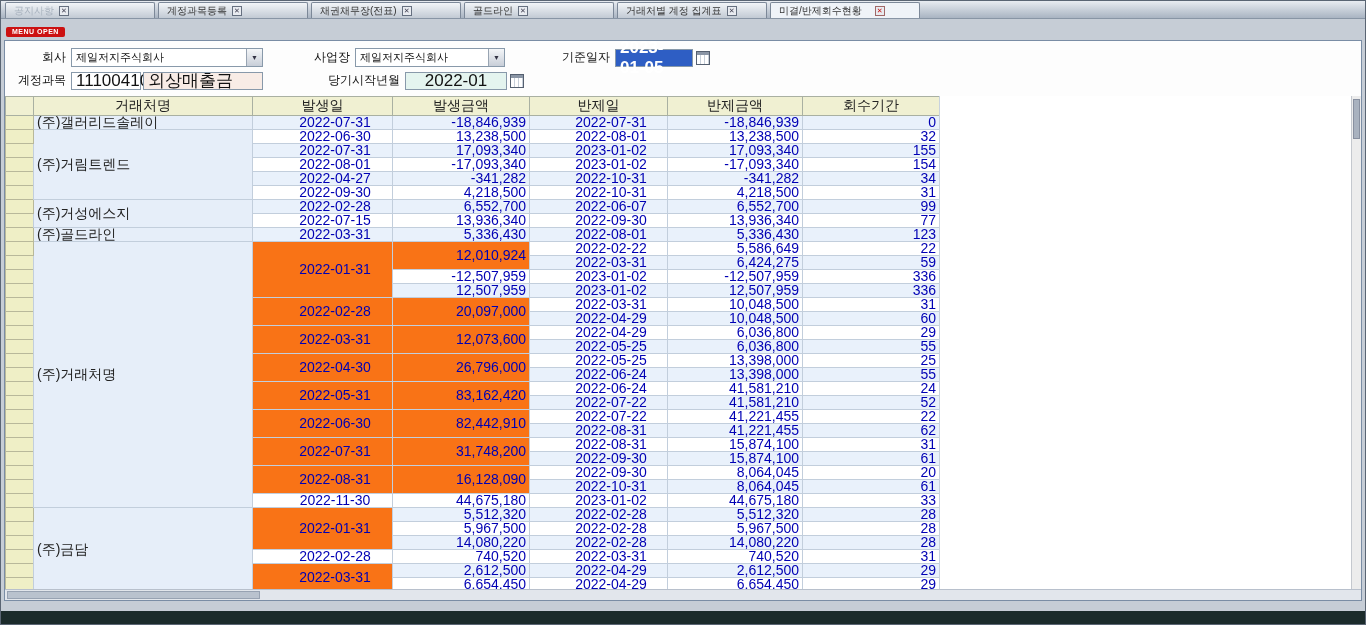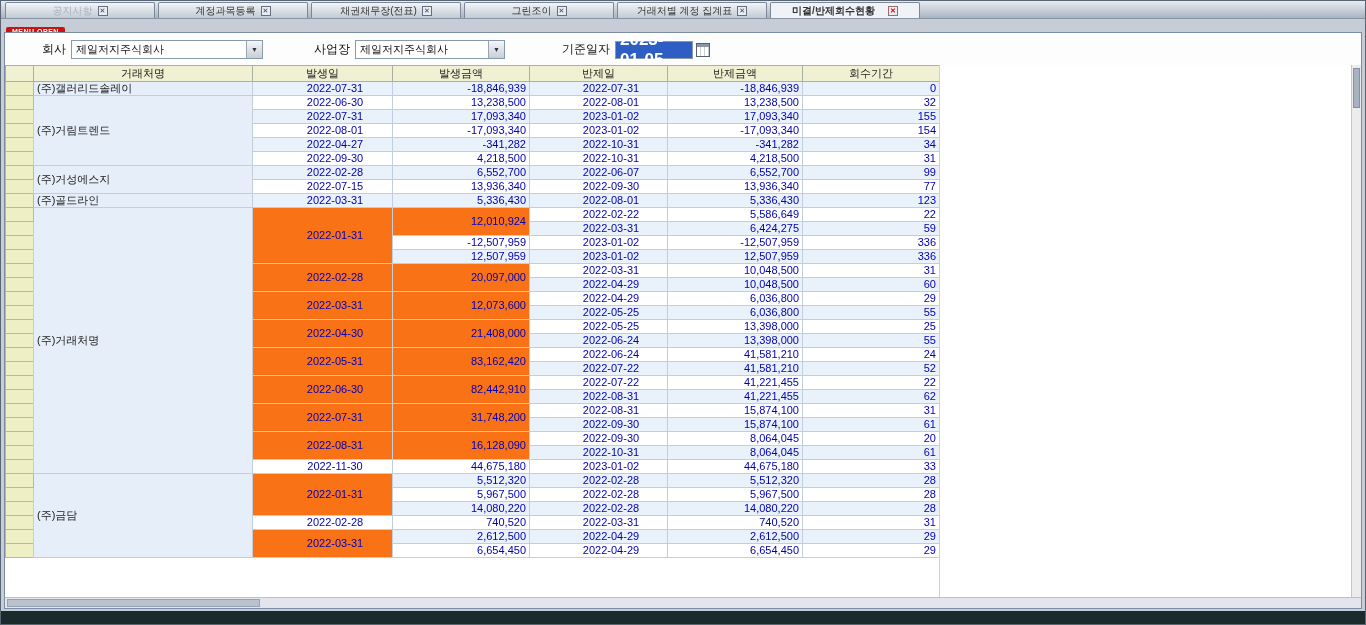--- a/index.html
+++ b/index.html
@@ -8,53 +8,53 @@
     width:1366px; height:625px; overflow:hidden;
     background:#C6CDD6;
     font-family:"Liberation Sans", sans-serif;
   }
   .window { width:1366px; height:625px; border:1px solid #5A6573; display:flex; flex-direction:column; background:#C6CDD6; }
 
   
   .tabbar { height:18px; background:linear-gradient(#E8ECF1,#A9B4C2); display:flex; align-items:flex-end; padding:2px 2px 0 4px; gap:3px; border-bottom:1px solid #8895A5; flex:0 0 auto; }
   .tab { height:16px; display:flex; align-items:center; gap:5px; padding:0 8px; font-size:10px; color:#333;
          background:linear-gradient(#F2F5F8,#C2CAD4); border:1px solid #7C8898; border-bottom:none;
-         border-radius:2px 2px 0 0; cursor:pointer; min-width:150px; justify-content:center; white-space:nowrap; }
-  .tab.active { background:#EFF3F8; font-weight:bold;gap:13px; }
+         border-radius:2px 2px 0 0; cursor:pointer; min-width:150px; justify-content:flex-start; white-space:nowrap; }
+  .tab.active { background:#EFF3F8; font-weight:normal;gap:13px; }
   .tab.dimmed .tab-label { color:#A8B2BE; }
   .tab-close { width:10px; height:10px; border:1px solid #667080; background:#E8EBF0; font-size:7px; line-height:8px; text-align:center; color:#445; flex:0 0 auto; }
   .tab.active .tab-close { color:#C81010; border-color:#A06868; }
 
   
   .menu-row { height:13px; padding:1px 0 0 5px; flex:0 0 auto; }
   .menu-open { display:inline-block; background:#CC1111; color:#FFF; font-size:7px; font-weight:bold; padding:1px 6px 2px; border-radius:2px; letter-spacing:0.5px; cursor:pointer; }
 
   
-  .content { flex:1 1 auto; margin:0 3px; border:1px solid #7A8DA5; background:#FFF; display:flex; flex-direction:column; overflow:hidden; }
+  .content { flex:1 1 auto; margin:8px 3px; border:1px solid #7A8DA5; background:#FFF; display:flex; flex-direction:column; overflow:hidden; }
 
   
   .form-area { padding:5px 8px 4px; flex:0 0 auto; background:#FDFDFD; }
   .form-row { display:flex; align-items:center; height:23px; font-size:12px; color:#111; }
   .flabel { text-align:right; padding-right:5px; white-space:nowrap; }
   .select { border:1px solid #8899AA; background:#FFF; height:19px; display:flex; align-items:center; font-size:11px; padding-left:4px; cursor:pointer; }
   .select .sel-arrow { margin-left:auto; width:16px; height:17px; background:linear-gradient(#F4F6F8,#C8CED8); border-left:1px solid #98A4B2; display:flex; align-items:center; justify-content:center; font-size:7px; color:#334; }
   .input { border:1px solid #8899AA; height:18px; font-size:17px; padding:0 4px; display:flex; align-items:center; background:#FFF; }
   .input.sel-date { background:#2E5EC4; color:#FFF; font-weight:bold; justify-content:center; }
   .input.pink { background:#F8ECE6; }
   .input.cyan { background:#E4F4EF; justify-content:center; }
   .cal-icon { width:14px; height:14px; margin-left:3px; border:1px solid #556070; background:
       linear-gradient(#8A95A5 0 3px, transparent 3px),
       repeating-linear-gradient(to right, #FFF 0 3px, #C8D0DA 3px 4px),
       repeating-linear-gradient(#FFF 0 3px, #C8D0DA 3px 4px);
       cursor:pointer; flex:0 0 auto; }
 
   
   .grid-zone { flex:1 1 auto; display:flex; overflow:hidden; }
   .table-wrap { width:934px; overflow:hidden; flex:0 0 auto; }
-  table { border-collapse:collapse; table-layout:fixed; width:934px; font-size:11px; }
+  table { border-collapse:collapse; table-layout:fixed; width:934px; font-size:14px; }
   th { background:#F0F0D2; border:1px solid #A9B0A2; height:16px; font-weight:normal; color:#222; padding:0; overflow:hidden; white-space:nowrap; }
   td { border:1px solid #C2CEDC; height:14px; padding:0 3px; overflow:hidden; white-space:nowrap; line-height:13px; }
   td.ind { background:#EFEFC6 !important; border-color:#B8B89A; }
   td.cust { background:#E6EEF9; color:#222; text-align:left; }
   td.dt { text-align:center; color:#0000B4;padding-left:28px; }
   td.amt { text-align:right; color:#0000B4; }
   td.days { text-align:right; color:#0000B4; }
   td.mg { background:#f97316; }
   td.b { background:#E9F1FB; }
   td.w { background:#FFFFFF; }
@@ -79,21 +79,21 @@
     </div>
     <div class="tab">
       <span class="tab-label">계정과목등록</span>
       <span class="tab-close">✕</span>
     </div>
     <div class="tab">
       <span class="tab-label">채권채무장(전표)</span>
       <span class="tab-close">✕</span>
     </div>
     <div class="tab">
-      <span class="tab-label">그린조이</span>
+      <span class="tab-label">골드라인</span>
       <span class="tab-close">✕</span>
     </div>
     <div class="tab">
       <span class="tab-label">거래처별 계정 집계표</span>
       <span class="tab-close">✕</span>
     </div>
     <div class="tab active">
       <span class="tab-label">미결/반제회수현황</span>
       <span class="tab-close">✕</span>
     </div>
@@ -112,20 +112,28 @@
           <span>제일저지주식회사</span>
           <span class="sel-arrow">▼</span>
         </div>
         <span class="flabel" style="width:92px;">사업장</span>
         <div class="select" style="width:150px;">
           <span>제일저지주식회사</span>
           <span class="sel-arrow">▼</span>
         </div>
         <span class="flabel" style="width:110px;">기준일자</span>
         <div class="input sel-date" style="width:78px;">2023-01-05</div>
+        <span class="cal-icon"></span>
+      </div>
+      <div class="form-row">
+        <span class="flabel" style="width:58px;">계정과목</span>
+        <div class="input" style="width:70px;">11100410</div>
+        <div class="input pink" style="width:120px;margin-left:2px;">외상매출금</div>
+        <span class="flabel" style="width:142px;">당기시작년월</span>
+        <div class="input cyan" style="width:102px;">2022-01</div>
         <span class="cal-icon"></span>
       </div>
     </div>
 
     <div class="grid-zone">
       <div class="table-wrap">
         <table>
           <colgroup>
             <col style="width:28px">
               <col style="width:219px">
@@ -276,21 +284,21 @@
               </tr>
               <tr>
                 <td class="ind"></td>
                 <td class="dt b">2022-05-25</td>
                 <td class="amt b">6,036,800</td>
                 <td class="days b">55</td>
               </tr>
               <tr>
                 <td class="ind"></td>
                 <td class="dt mg" rowspan="2">2022-04-30</td>
-                <td class="amt mg" rowspan="2">21,408,000</td>
+                <td class="amt mg" rowspan="2">26,796,000</td>
                 <td class="dt w">2022-05-25</td>
                 <td class="amt w">13,398,000</td>
                 <td class="days w">25</td>
               </tr>
               <tr>
                 <td class="ind"></td>
                 <td class="dt b">2022-06-24</td>
                 <td class="amt b">13,398,000</td>
                 <td class="days b">55</td>
               </tr>

